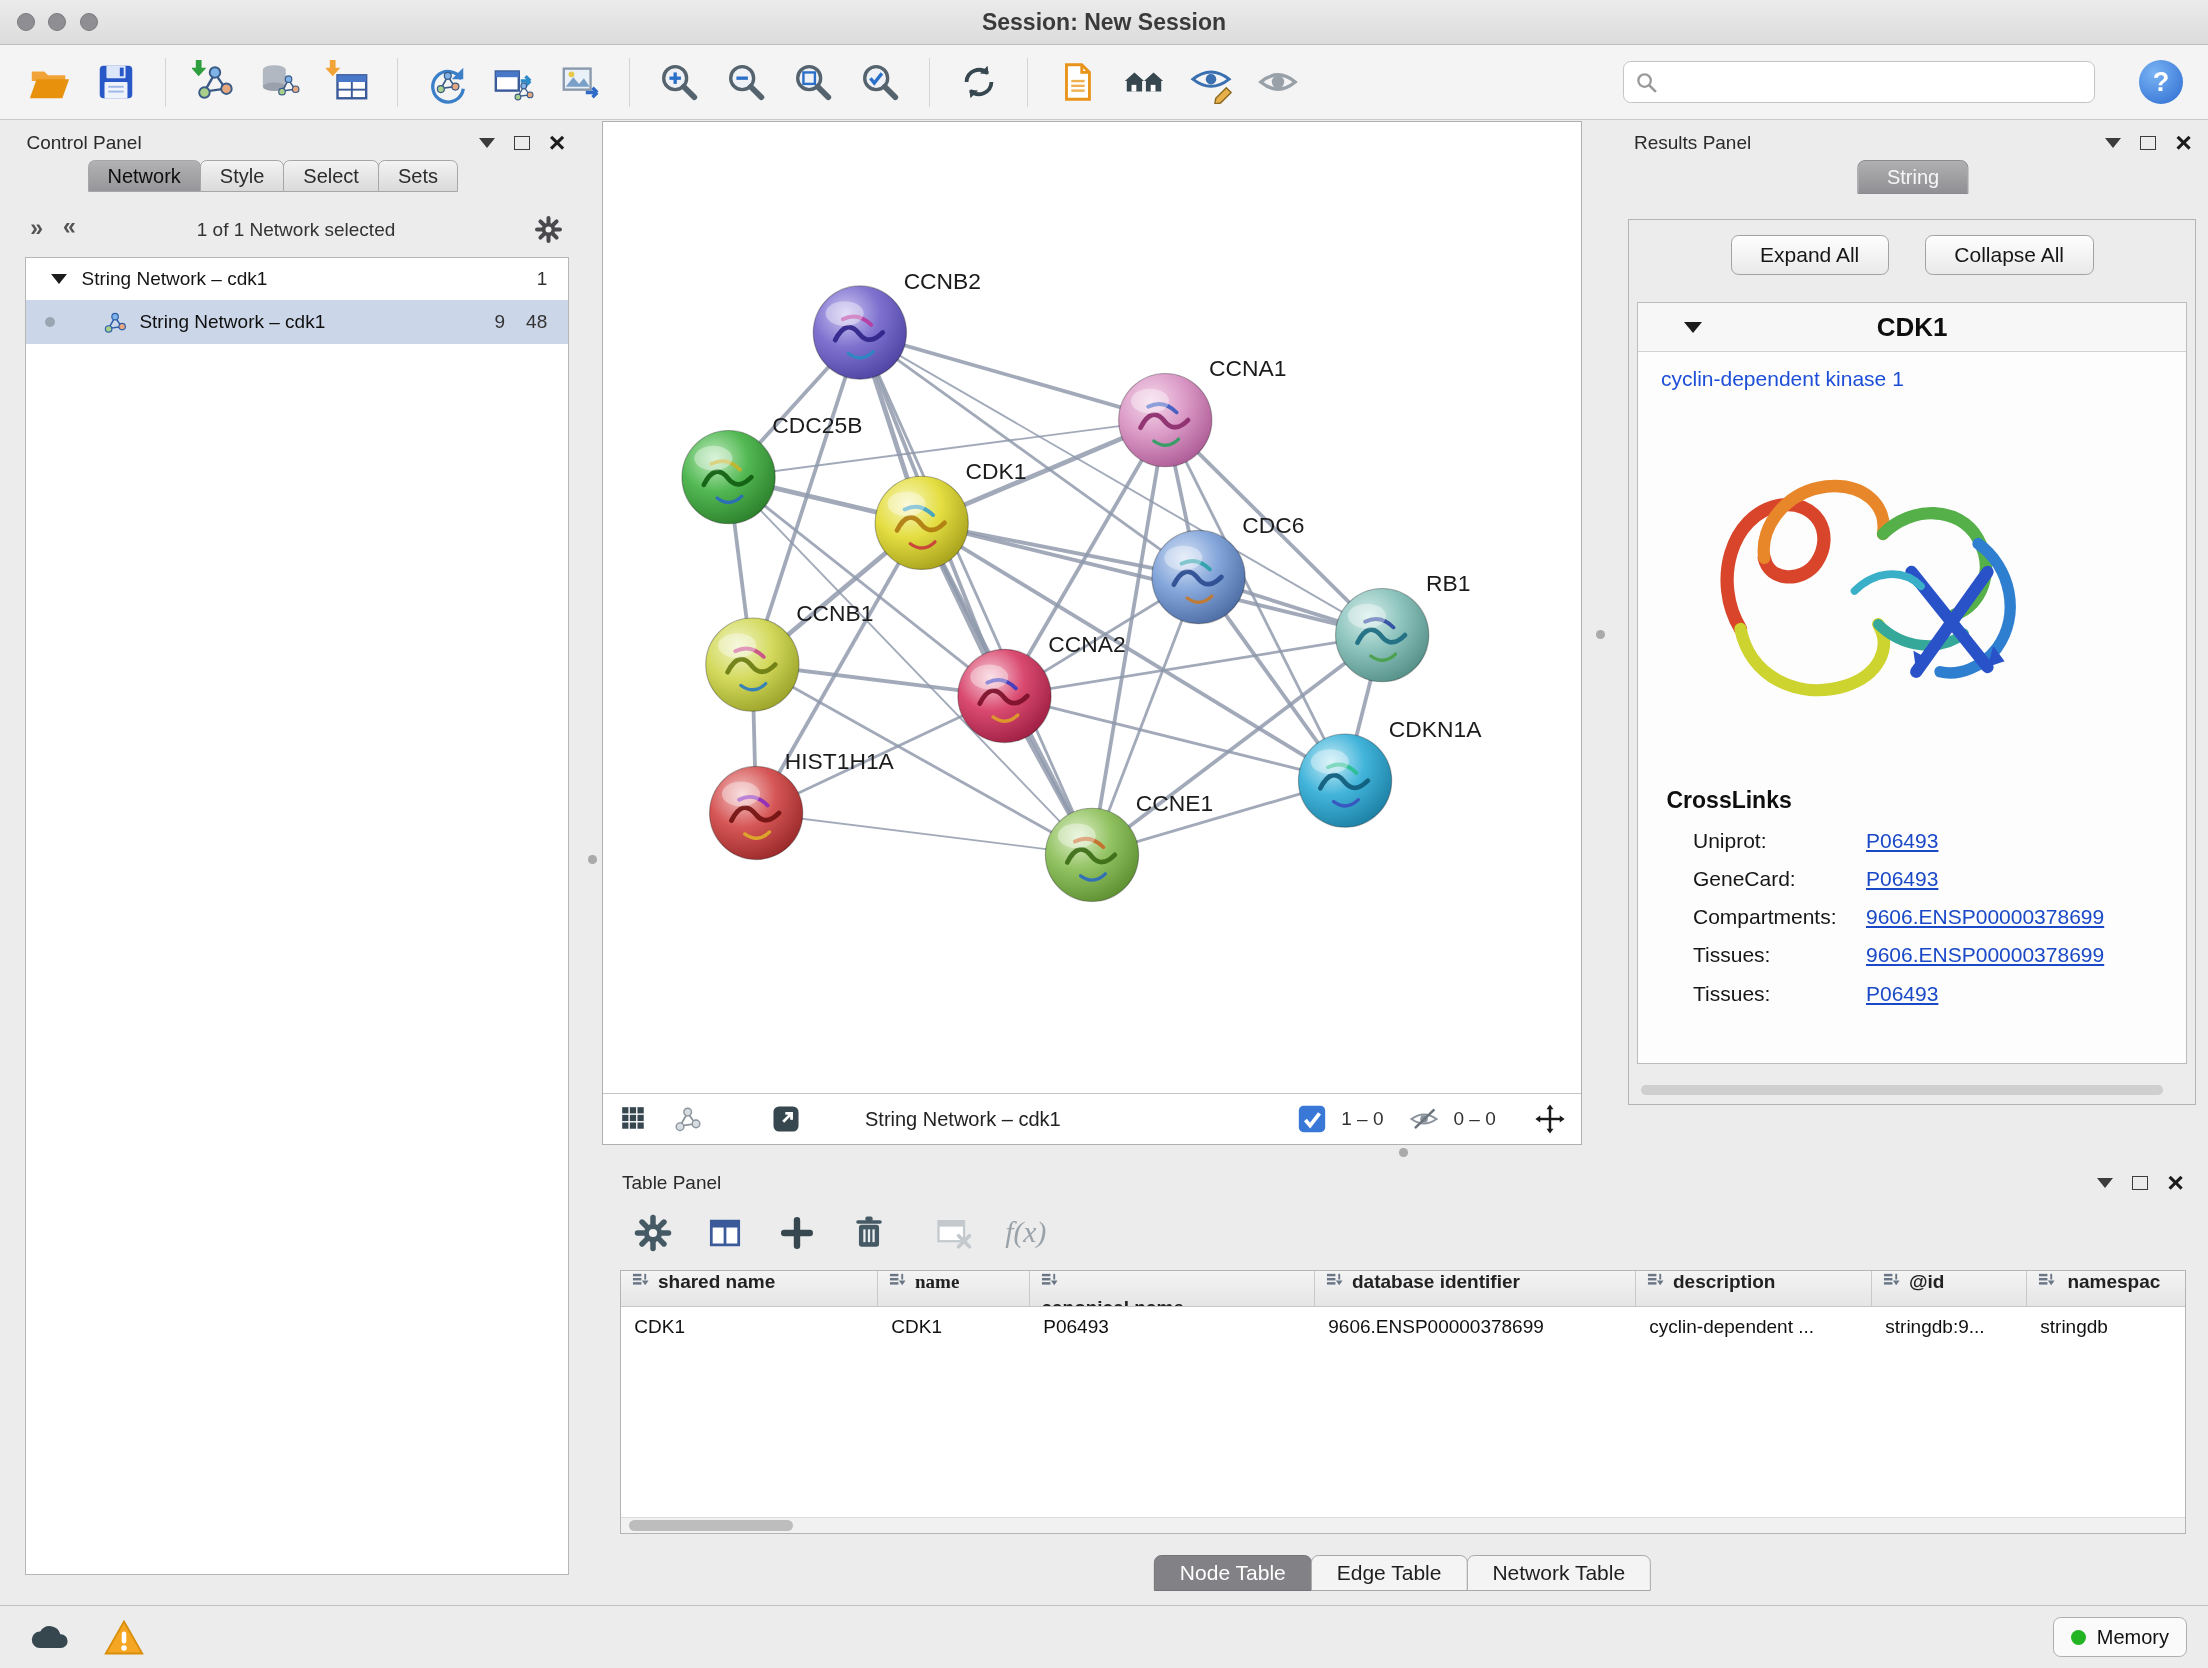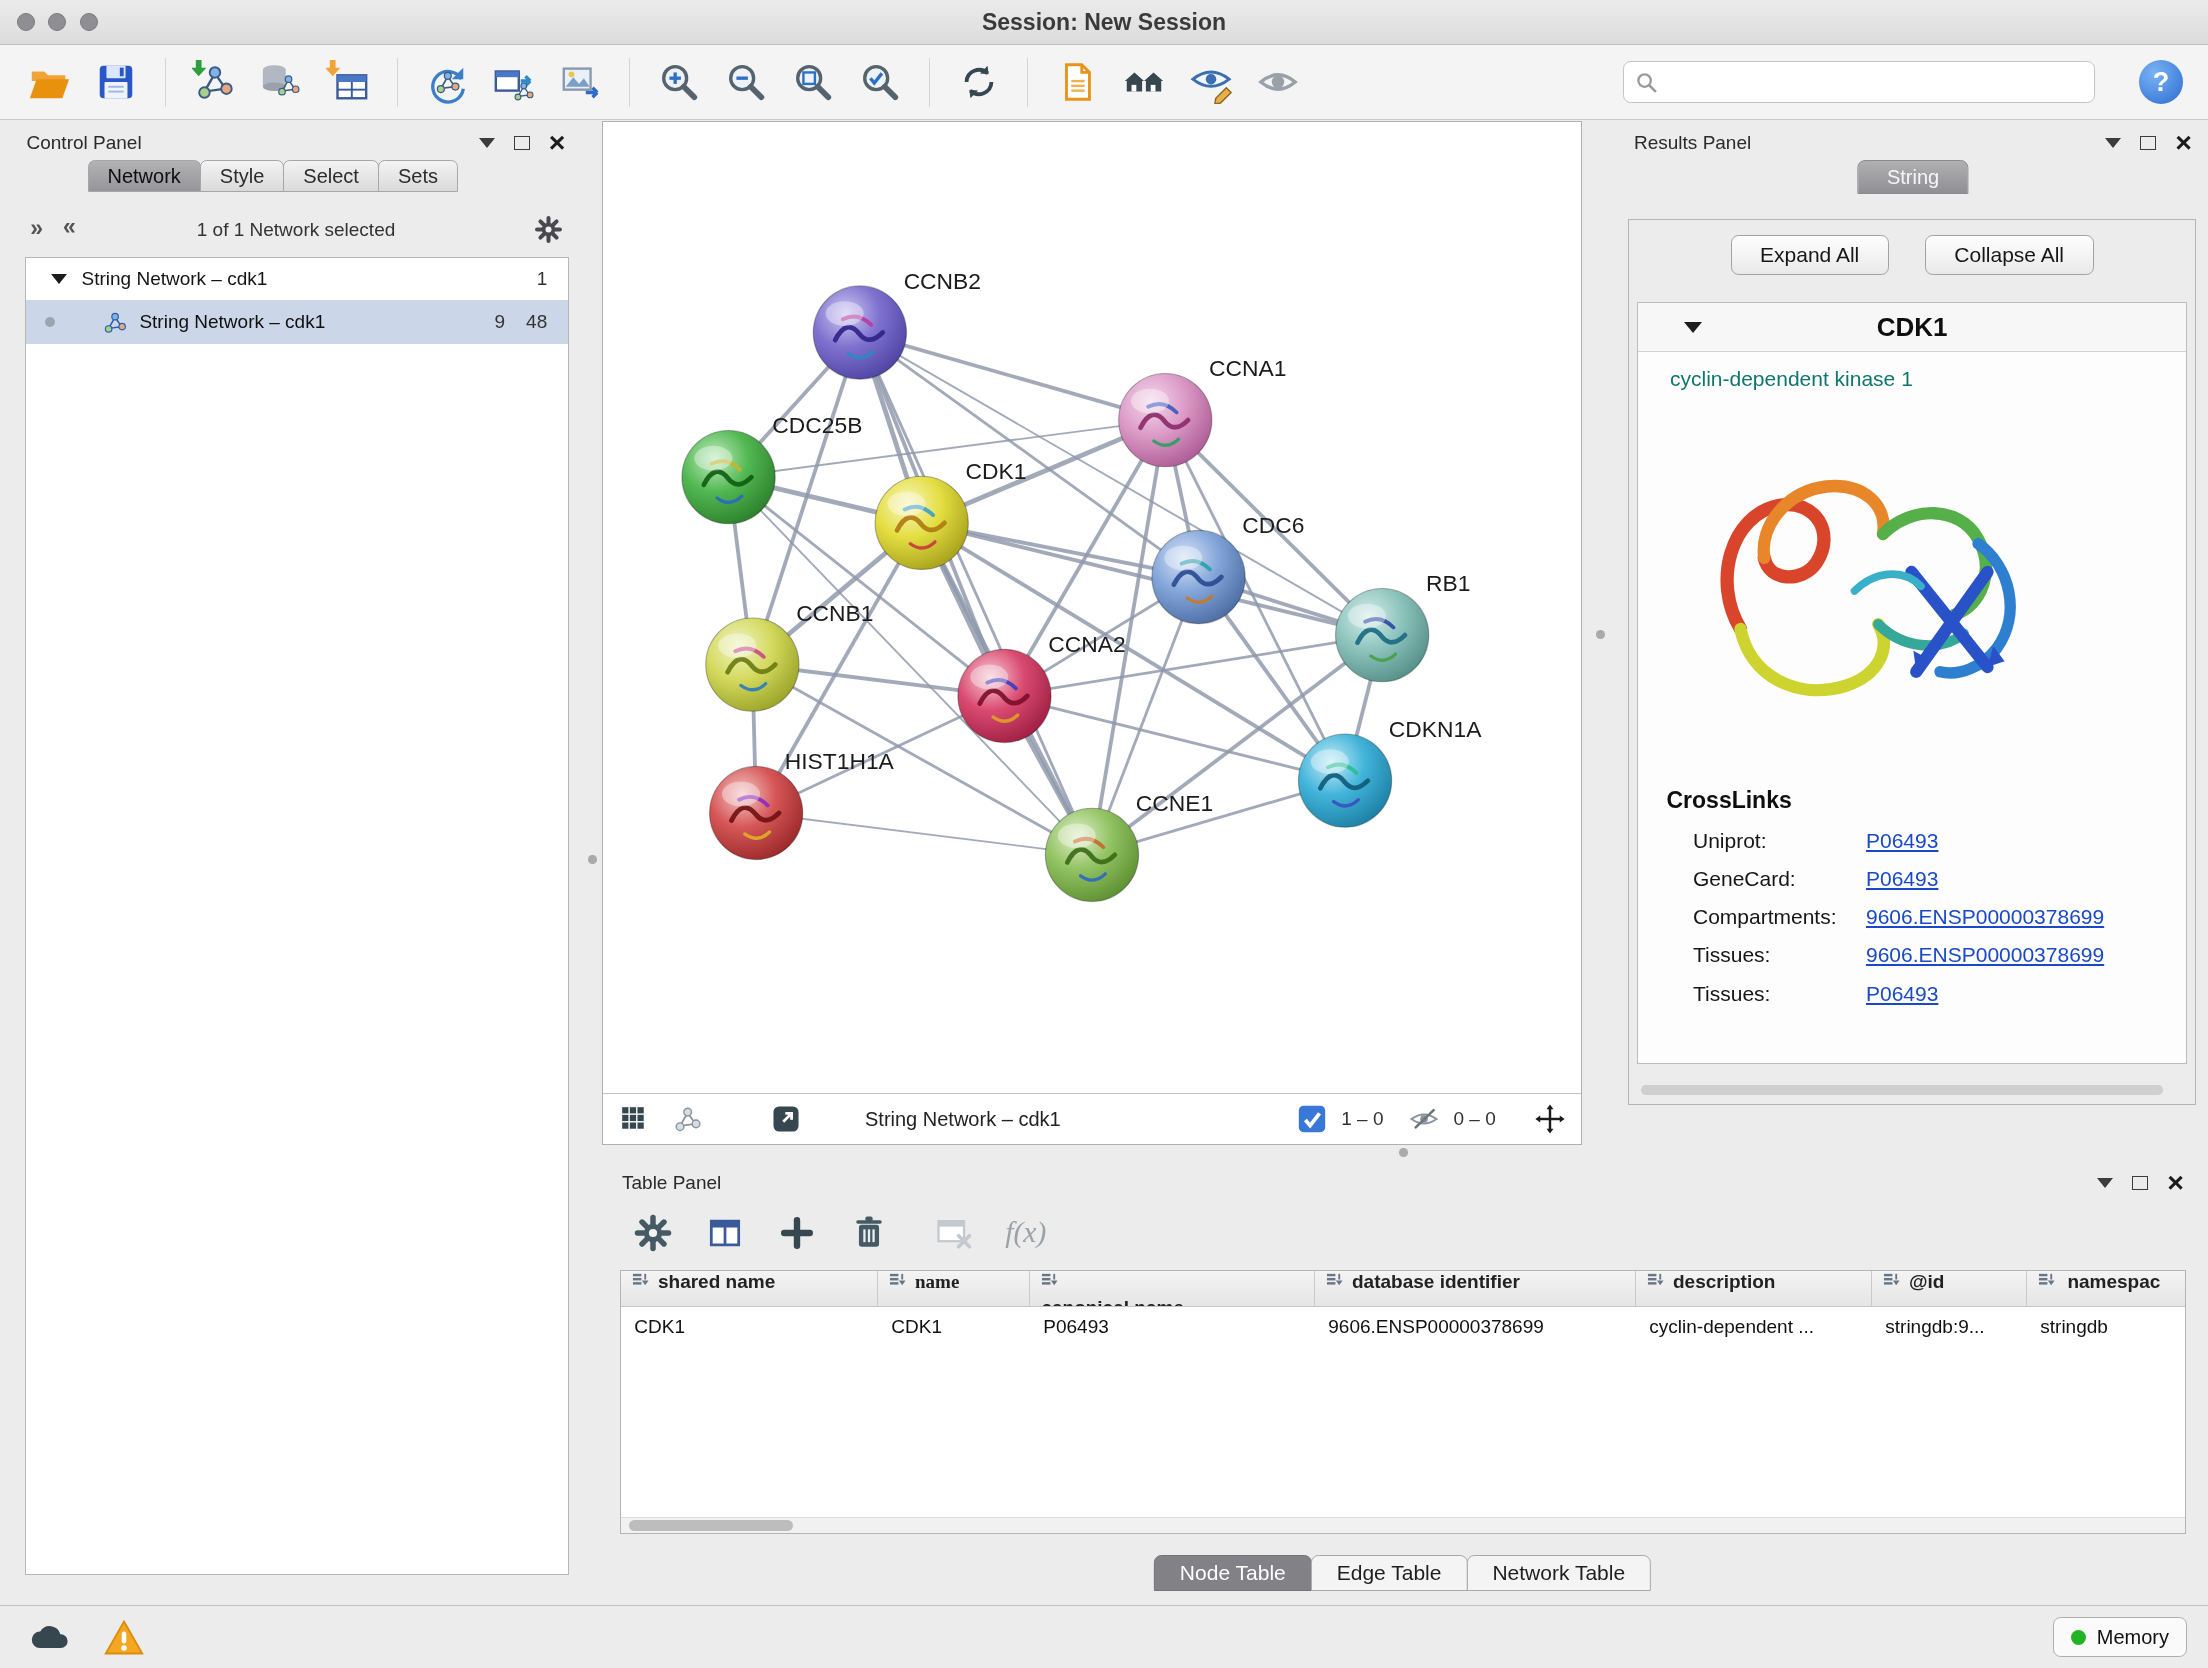--- a/index.html
+++ b/index.html
@@ -82,21 +82,21 @@
     border:1px solid #8c8c90; border-radius:7.6px 7.6px 0 0; cursor:pointer; }
   #rp-box { position:absolute; top:99px; left:11.4px; right:13.3px; height:886px; border:1px solid #b4b4b4; background:#ececec; }
   #rp-buttons { display:flex; justify-content:center; gap:36px; margin-top:15px; }
   .rp-btn { height:40px; padding:0 28.5px; display:flex; align-items:center; background:linear-gradient(#fefefe,#e9e9e9);
     border:1px solid #a2a2a2; border-radius:7.6px; font-size:21px; color:#161616; cursor:pointer; }
   #rp-card { position:absolute; top:82px; left:7.6px; right:7.6px; bottom:40px; background:#fdfdfd; border:1px solid #bcbcbc; overflow:hidden; }
   #rp-card-header { height:49px; border-bottom:1px solid #d2d2d2; background:#f7f7f7; display:flex; align-items:center;
     justify-content:center; position:relative; font-size:26px; font-weight:bold; color:#0e0e0e; }
   #rp-card-tri { position:absolute; left:46px; top:19px; width:0; height:0; border-left:9.5px solid transparent;
     border-right:9.5px solid transparent; border-top:11.4px solid #1c1c1c; cursor:pointer; }
-  #rp-desc { padding:15px 0 0 32px; font-size:21px; color:#0f766e; }
+  #rp-desc { padding:15px 0 0 23px; font-size:21px; color:#1d4ed8; }
   #rp-protein { margin:9.5px 0 0 36px; }
   #rp-xl-title { margin:3.8px 0 0 28.5px; font-size:23px; font-weight:bold; color:#0e0e0e; }
   .xl-row { display:flex; margin:14.3px 0 0 55px; font-size:21px; }
   .xl-label { width:173px; color:#161616; }
   .xl-value { color:#1a49c8; text-decoration:underline; cursor:pointer; }
   #rp-scroll { position:absolute; bottom:9.5px; left:11.4px; right:32px; height:9.5px; background:#cfcfcf; border-radius:4.8px; }
 
   
   #table-panel { position:absolute; left:605px; top:1160px; width:1596px; height:439px; }
   #tp-toolbar { position:absolute; top:44px; left:27px; display:flex; align-items:center; gap:30px; height:57px; }

